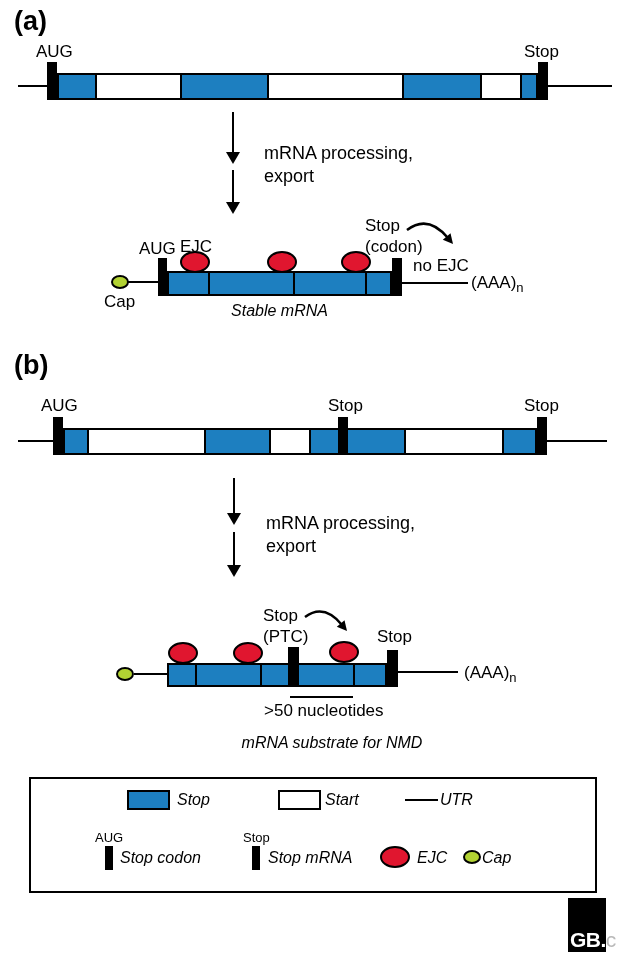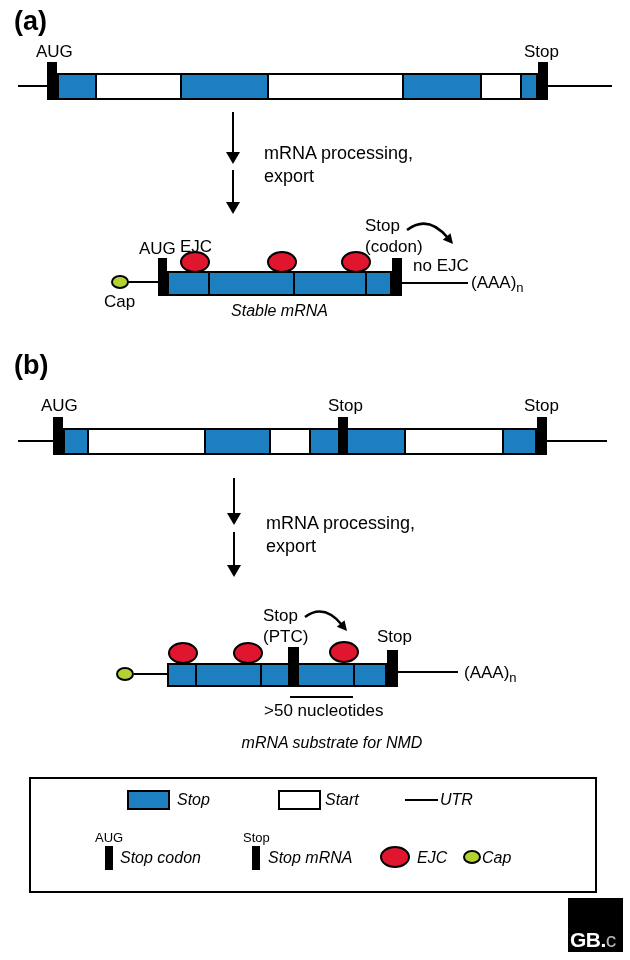--- a/index.html
+++ b/index.html
@@ -186,17 +186,17 @@
 
   <div class="abs lbl-small" style="left:243px;top:830px;">Stop</div>
   <div class="abs bar" style="left:252px;top:846px;width:8px;height:24px;"></div>
   <div class="abs lbl2" style="left:268px;top:849px;">Stop mRNA</div>
 
   <div class="abs ejc-oval" style="left:380px;top:846px;"></div>
   <div class="abs lbl2" style="left:417px;top:849px;">EJC</div>
   <div class="abs cap-oval" style="left:463px;top:850px;"></div>
   <div class="abs lbl2" style="left:482px;top:849px;">Cap</div>
 
-  <div class="abs logo-box" style="left:568px;top:898px;width:55px;height:54px;">
+  <div class="abs logo-box" style="left:568px;top:898px;width:38px;height:54px;">
     <div class="logo-text"><span>GB.</span><span class="light">c</span></div>
   </div>
 
 </div>
 
 </body></html>

